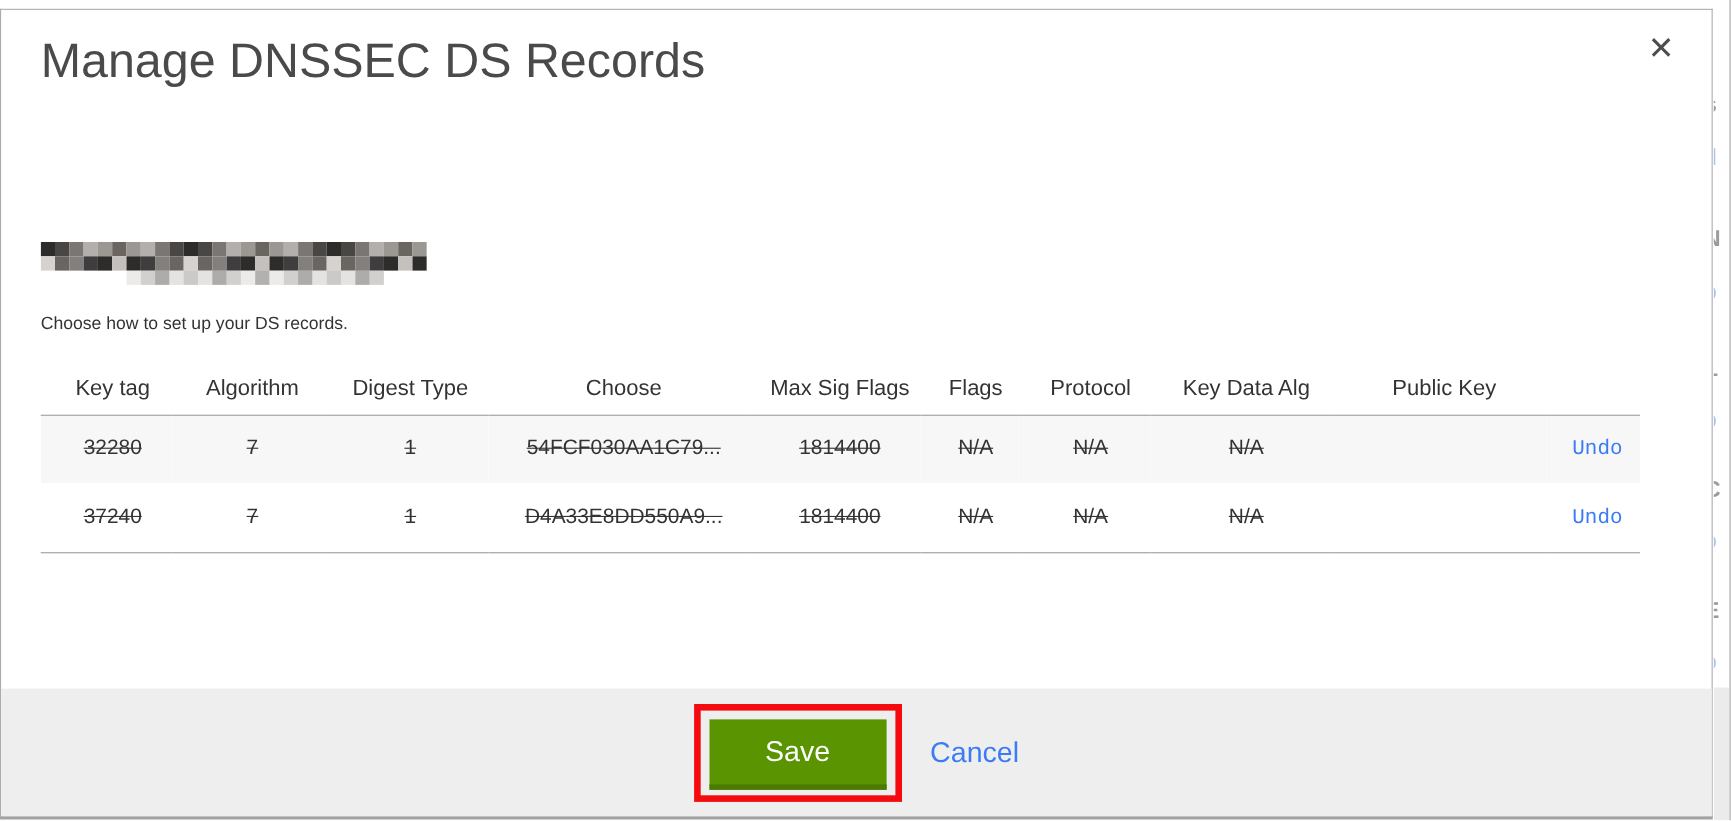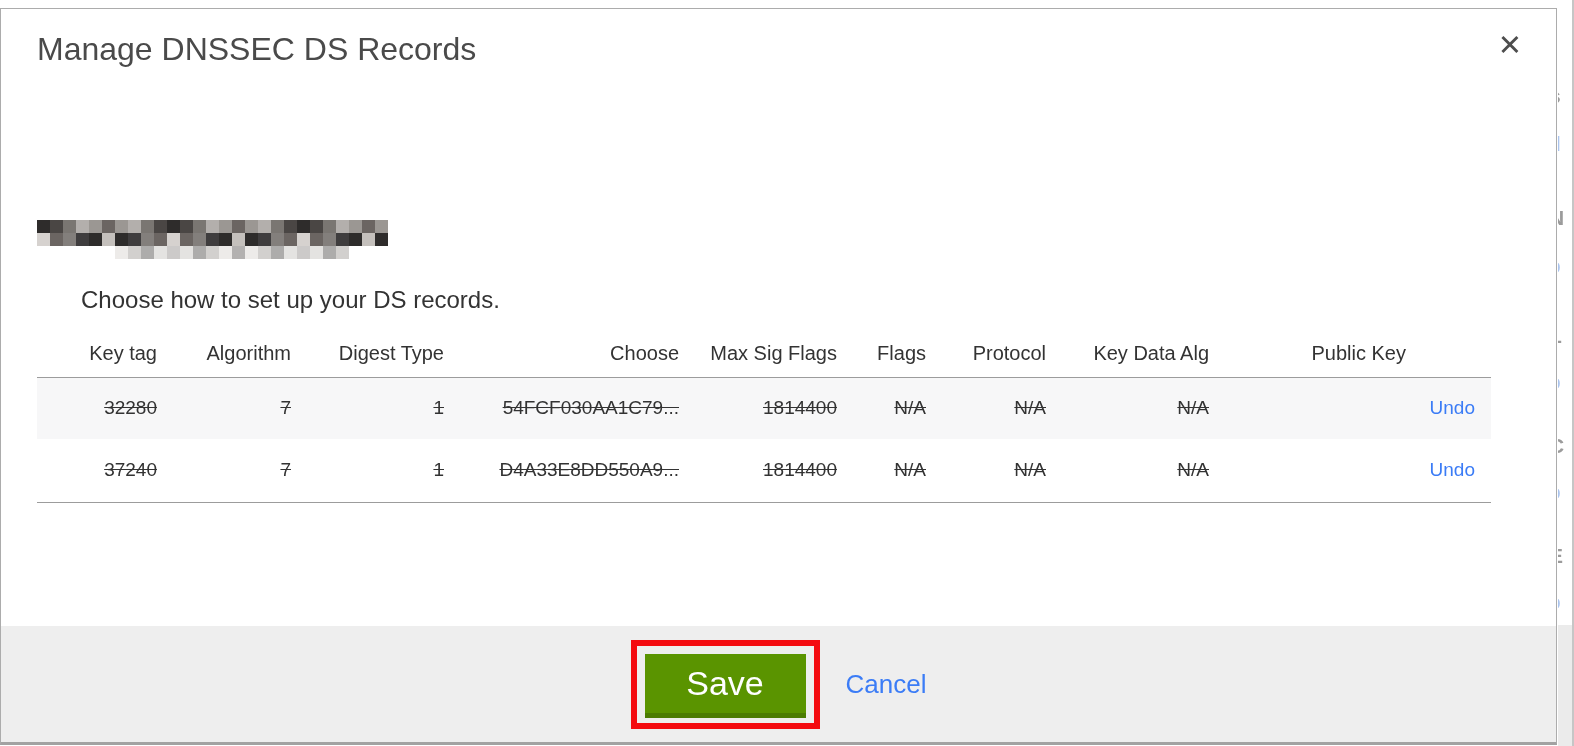--- a/index.html
+++ b/index.html
@@ -12,72 +12,72 @@
   }
 
   
   .modal {
     position:absolute; left:0; top:8px; width:1557px; height:737px;
     background:#fff; border:1px solid #acacac; border-bottom:3px solid #a2a2a2;
   }
 
   .modal-title {
     position:absolute; left:36px; top:22px;
-    font-size:32px; font-weight:400; color:#4a4a4a; letter-spacing:0;
+    font-size:44px; font-weight:400; color:#4a4a4a; letter-spacing:0;
   }
   .close-btn {
     position:absolute; right:28px; top:18px; width:36px; height:36px;
     font-size:29px; font-weight:bold; color:#4d4d4d; text-align:center; line-height:36px;
     cursor:pointer; user-select:none;
   }
 
   
   .redacted {
     position:absolute; left:36px; top:211px; width:351px; height:40px; overflow:hidden;
   }
   .redacted i { position:absolute; width:13px; height:13px; display:block; }
   .redacted i.faint { opacity:.45; }
 
   .instruction {
-    position:absolute; left:36px; top:277px; font-size:24px; color:#333;margin-left:44px;
+    position:absolute; left:36px; top:277px; font-size:16px; color:#333;
   }
 
   
   .ds-table-wrap { position:absolute; left:36px; top:321px; width:1454px; }
   table { border-collapse:collapse; table-layout:fixed; width:1454px;
           border-bottom:1px solid #9c9c9c; }
-  th, td { box-sizing:border-box; padding-left:11px; text-align:right;
+  th, td { box-sizing:border-box; padding-left:11px; text-align:center;
            font-size:19px; font-weight:400; color:#333; white-space:nowrap;
            overflow:hidden; vertical-align:middle; }
   thead tr { height:47px; }
   thead th { border-bottom:1px solid #9c9c9c; font-size:20px; }
   tbody tr.row-a { height:62px; background:#f7f7f8; }
   tbody tr.row-b { height:63px; background:#ffffff; }
   td.strike { text-decoration:line-through; }
-  td.action { padding-right:16px; }
+  td.action { text-align:right; padding-right:16px;font-family:Liberation Mono, monospace; }
   a.link { color:#3b7cf6; text-decoration:none; cursor:pointer; }
 
   
   .add-btn {
     position:absolute; left:36px; top:505px; width:214px; height:39px;
     background:#fff; border:2px solid #5d9021; color:#5d9021;
     font-size:20px; font-family:inherit; cursor:pointer;
   }
 
   
   .footer {
     position:absolute; left:0; bottom:0; width:1555px; height:116px;
     background:#eeeeee; display:flex; align-items:center; justify-content:center;
   }
   .red-annotation {
     border:6px solid #f40b10; padding:8px 8px 5px 8px; display:inline-block;
   }
   .save-btn {
     width:161px; height:64px; background:#5a9400; border:none;
-    border-bottom:5px solid #4b7c02; color:#fff; font-size:34px;
+    border-bottom:5px solid #4b7c02; color:#fff; font-size:26px;
     font-family:inherit; cursor:pointer;
   }
   .cancel-link { font-size:26px; margin-left:26px; }
 
   
   .sliver {
     position:absolute; left:1558px; top:0; width:14px; height:746px;
     background:#fff; overflow:hidden;
   }
   .sliver .frag { position:absolute; left:-9px; font-size:21px; font-weight:bold; }

